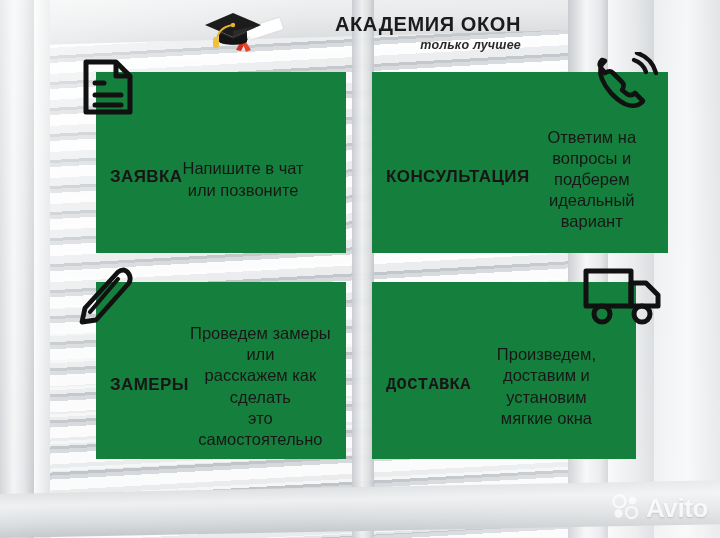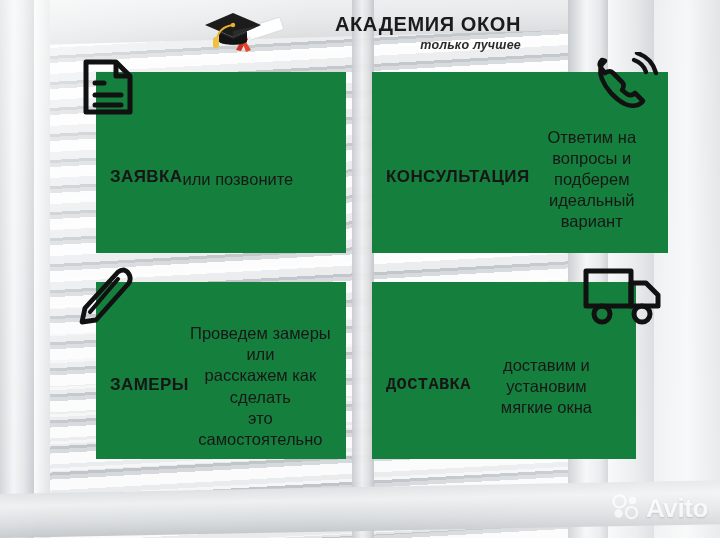--- a/index.html
+++ b/index.html
@@ -221,20 +221,21 @@
     <span class="brand">АКАДЕМИЯ ОКОН</span>
     <span class="tagline">только лучшее</span>
   </span>
 </div>
 
 <div id="cards">
 
   <div class="card card-1">
     <div class="card-title">ЗАЯВКА</div>
     <div class="card-body">
+      <div>Напишите в чат</div>
       <div>или позвоните</div>
     </div>
   </div>
 
   <div class="card card-2">
     <div class="card-title">КОНСУЛЬТАЦИЯ</div>
     <div class="card-body">
       <div>Ответим на вопросы и</div>
       <div>подберем идеальный</div>
       <div>вариант</div>
@@ -246,20 +247,21 @@
     <div class="card-body">
       <div>Проведем замеры или</div>
       <div>расскажем как сделать</div>
       <div>это самостоятельно</div>
     </div>
   </div>
 
   <div class="card card-4">
     <div class="card-title">ДОСТАВКА</div>
     <div class="card-body">
+      <div>Произведем,</div>
       <div>доставим и установим</div>
       <div>мягкие окна</div>
     </div>
   </div>
 </div>
 
 <span class="ico ico-doc">
   <svg viewBox="0 0 56 62" width="56" height="62">
     <path d="M6 6 h30 l14 14 v36 a0 0 0 0 1 0 0 h-44 z" fill="none" stroke="#111" stroke-width="5" stroke-linejoin="round"></path>
     <path d="M36 6 v14 h14" fill="none" stroke="#111" stroke-width="5" stroke-linejoin="round"></path>

